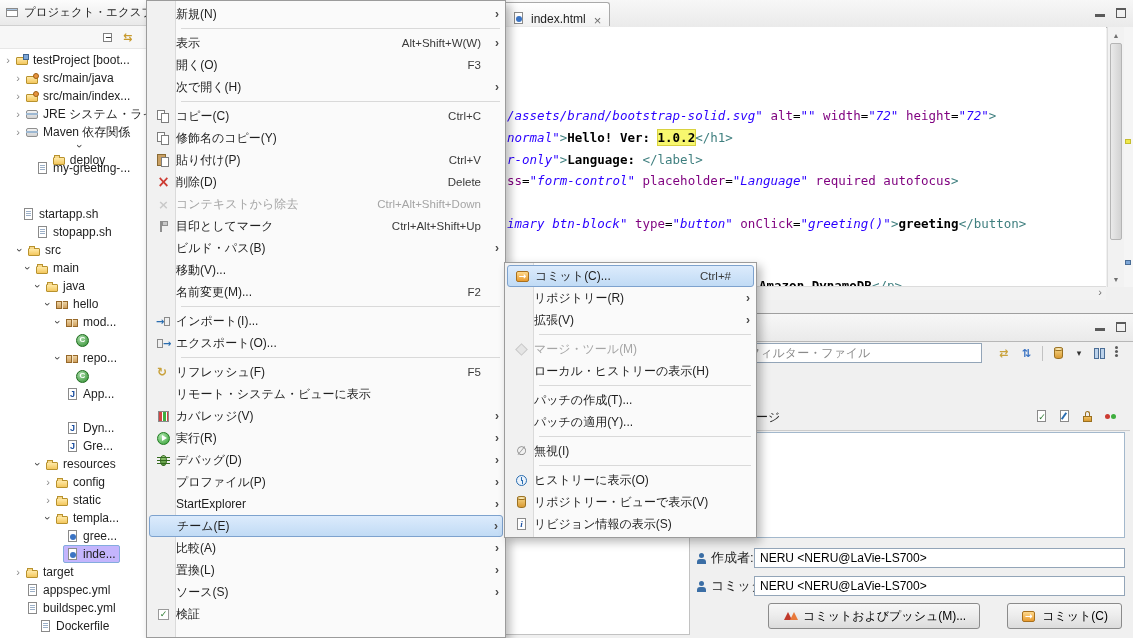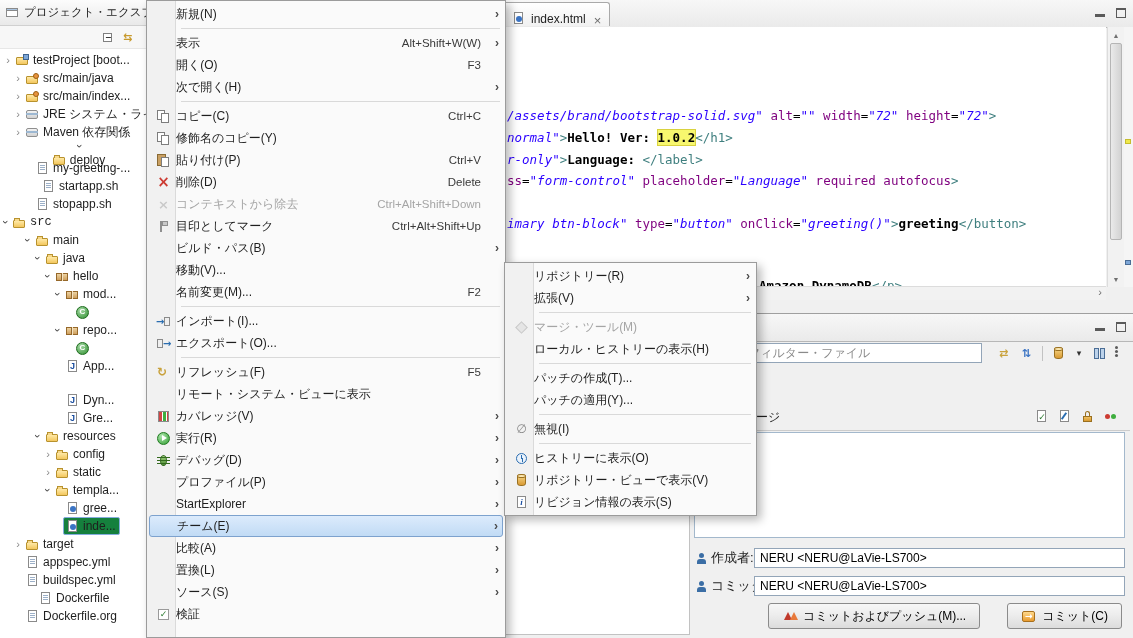--- a/index.html
+++ b/index.html
@@ -79,21 +79,21 @@
   
   .explorer{position:absolute;left:0;top:0;width:147px;height:638px;background:#fff;border-right:1px solid #b0b0b0;box-sizing:border-box}
   .exp-head{height:25px;display:flex;align-items:center;gap:4px;padding:0 5px;background:linear-gradient(#fcfcfc,#e9e9e9);border-bottom:1px solid #d0d0d0;white-space:nowrap;overflow:hidden}
   .exp-title{font-size:11.5px}
   .exp-tools{height:22px;display:flex;justify-content:flex-end;align-items:center;gap:7px;padding:0 8px;background:#f7f7f7;border-bottom:1px solid #e7e7e7}
   .tree{position:absolute;left:0;top:48px;right:0;bottom:0;overflow:hidden;padding-top:3px}
   .trow{height:18px;display:flex;align-items:center;white-space:nowrap;cursor:default}
   .tarr{display:inline-block;width:10px;color:#8a8a8a;font-size:11px;line-height:10px;text-align:center;flex:none}
   .tarr.open{transform:rotate(90deg);color:#444}
   .tsel{display:flex;align-items:center;gap:3px;padding:0 3px 0 1px;border:1px solid transparent;border-radius:2px;height:16px}
-  .tsel.sel{background:#15803d;border-color:#84acdd}
+  .tsel.sel{background:#c4b5fd;border-color:#84acdd}
   .tlab{font-size:12px}
 
   
   .editor{position:absolute;left:148px;top:0;right:0;height:300px}
   .etabs,.gtabs{position:absolute;left:0;top:0;right:0;height:27px;background:linear-gradient(#f7f7f7,#eaeaea);border-bottom:1px solid #b7b7b7}
   .tab{position:absolute;top:2px;height:24px;display:flex;align-items:flex-end;gap:5px;padding:0 8px;background:linear-gradient(#ffffff,#f1f1f1);border:1px solid #a9a9a9;border-bottom:none;border-radius:3px 3px 0 0;font-size:12px;box-sizing:border-box}
   .etab{left:354px}
   .gtab{left:354px}
   .tclose{color:#6d6d6d;margin-left:3px;font-size:13px;line-height:10px;cursor:pointer}
   .winbtns{position:absolute;right:7px;top:8px;display:flex;gap:11px;align-items:flex-end}
@@ -208,35 +208,35 @@
             <span class="tlab">deploy</span>
           </span>
         </div>
         <div class="trow" style="padding-left: 23px;">
           <span class="tarr"></span>
           <span class="tsel">
             <span class="ico i-file"></span>
             <span class="tlab">my-greeting-...</span>
           </span>
         </div>
-        <div class="trow" style="padding-left: 29px;">
+        <div class="trow" style="padding-left: 9px; margin-top: 28px;">
           <span class="tarr"></span>
           <span class="tsel">
             <span class="ico i-file"></span>
             <span class="tlab">startapp.sh</span>
           </span>
         </div>
         <div class="trow" style="padding-left: 23px;">
           <span class="tarr"></span>
           <span class="tsel">
             <span class="ico i-file"></span>
             <span class="tlab">stopapp.sh</span>
           </span>
         </div>
-        <div class="trow" style="padding-left: 0; font-family: Liberation Mono, monospace;">
+        <div class="trow" style="padding-left: 15px;">
           <span class="tarr open">›</span>
           <span class="tsel">
             <span class="ico i-folder"></span>
             <span class="tlab">src</span>
           </span>
         </div>
         <div class="trow" style="padding-left: 23px;">
           <span class="tarr open">›</span>
           <span class="tsel">
             <span class="ico i-folder"></span>
@@ -669,20 +669,28 @@
       <div class="mitem">
         <span class="mico">
           <span class="ico i-validate"></span>
         </span>
         <span class="mlab">検証</span>
         <span class="macc"></span>
         <span class="marr"></span>
       </div>
     </div>
   <div class="smenu" id="team-submenu">
+      <div class="mitem hl">
+        <span class="mico">
+          <span class="ico i-commit"></span>
+        </span>
+        <span class="mlab">コミット(C)...</span>
+        <span class="macc">Ctrl+#</span>
+        <span class="marr"></span>
+      </div>
       <div class="mitem">
         <span class="mico"></span>
         <span class="mlab">リポジトリー(R)</span>
         <span class="macc"></span>
         <span class="marr">›</span>
       </div>
       <div class="mitem">
         <span class="mico"></span>
         <span class="mlab">拡張(V)</span>
         <span class="macc"></span>

